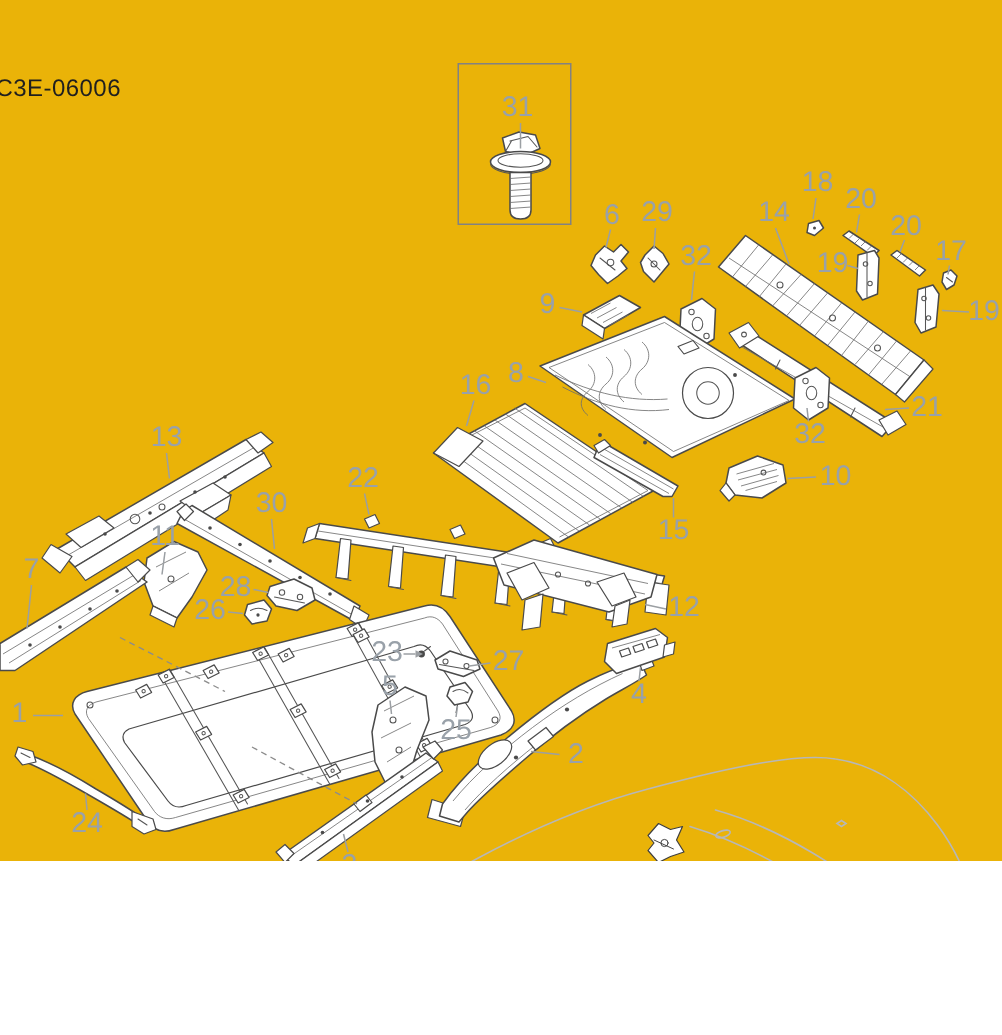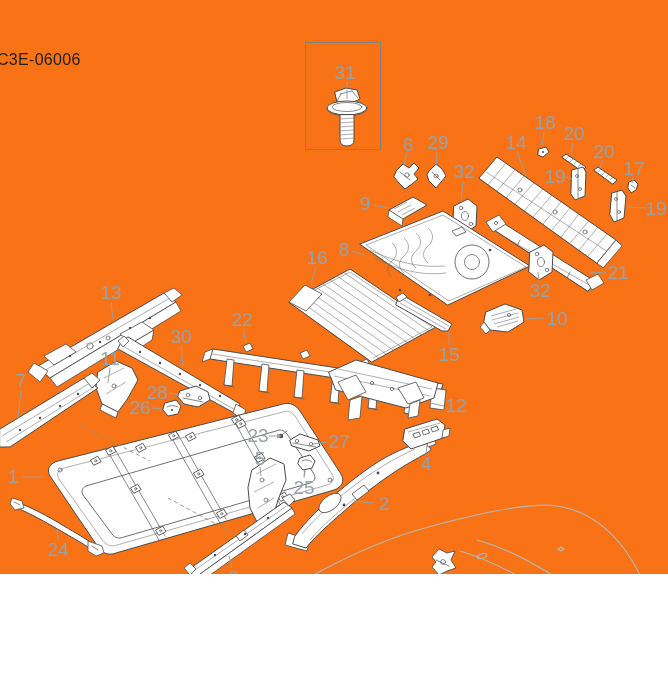--- a/index.html
+++ b/index.html
@@ -1,16 +1,16 @@
 <!DOCTYPE html>
 <html><head>
 <meta charset="utf-8">
 <style>
   html,body{margin:0;padding:0;background:#fff;}
-  .stage{position:relative;width:668px;height:574px;background:#f97316;overflow:hidden;
+  .stage{position:relative;width:668px;height:574px;background:#eab308;overflow:hidden;
          font-family:"Liberation Sans",sans-serif;}
   .diagram-code{position:absolute;left:-3px;top:51px;font-size:16px;color:#1f1f1f;
                 letter-spacing:.3px;white-space:nowrap;}
   svg.art,svg.overlay{position:absolute;left:0;top:0;}
   
   .p  {fill:#ffffff;stroke:#4a4a4a;stroke-width:1;stroke-linejoin:round;stroke-linecap:round;}
   .p2 {fill:#ffffff;stroke:#4a4a4a;stroke-width:.8;stroke-linejoin:round;}
   .d  {fill:none;stroke:#565656;stroke-width:.7;stroke-linecap:round;}
   .h  {fill:none;stroke:#6d6d6d;stroke-width:.55;}
   .dot{fill:#4a4a4a;stroke:none;}

